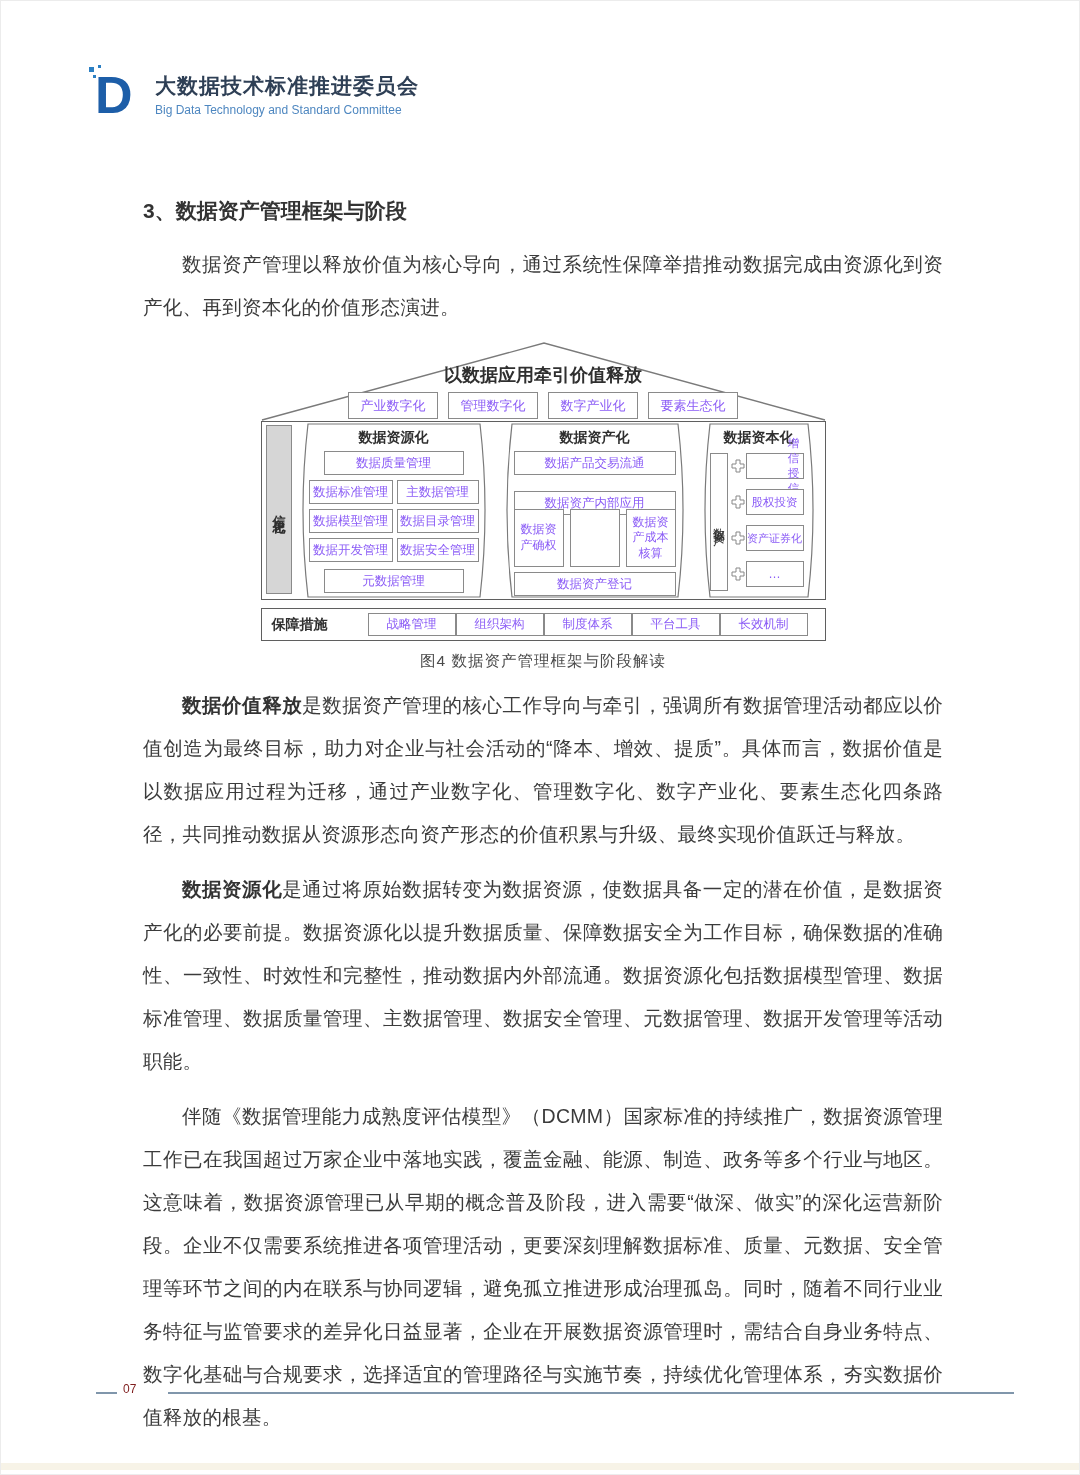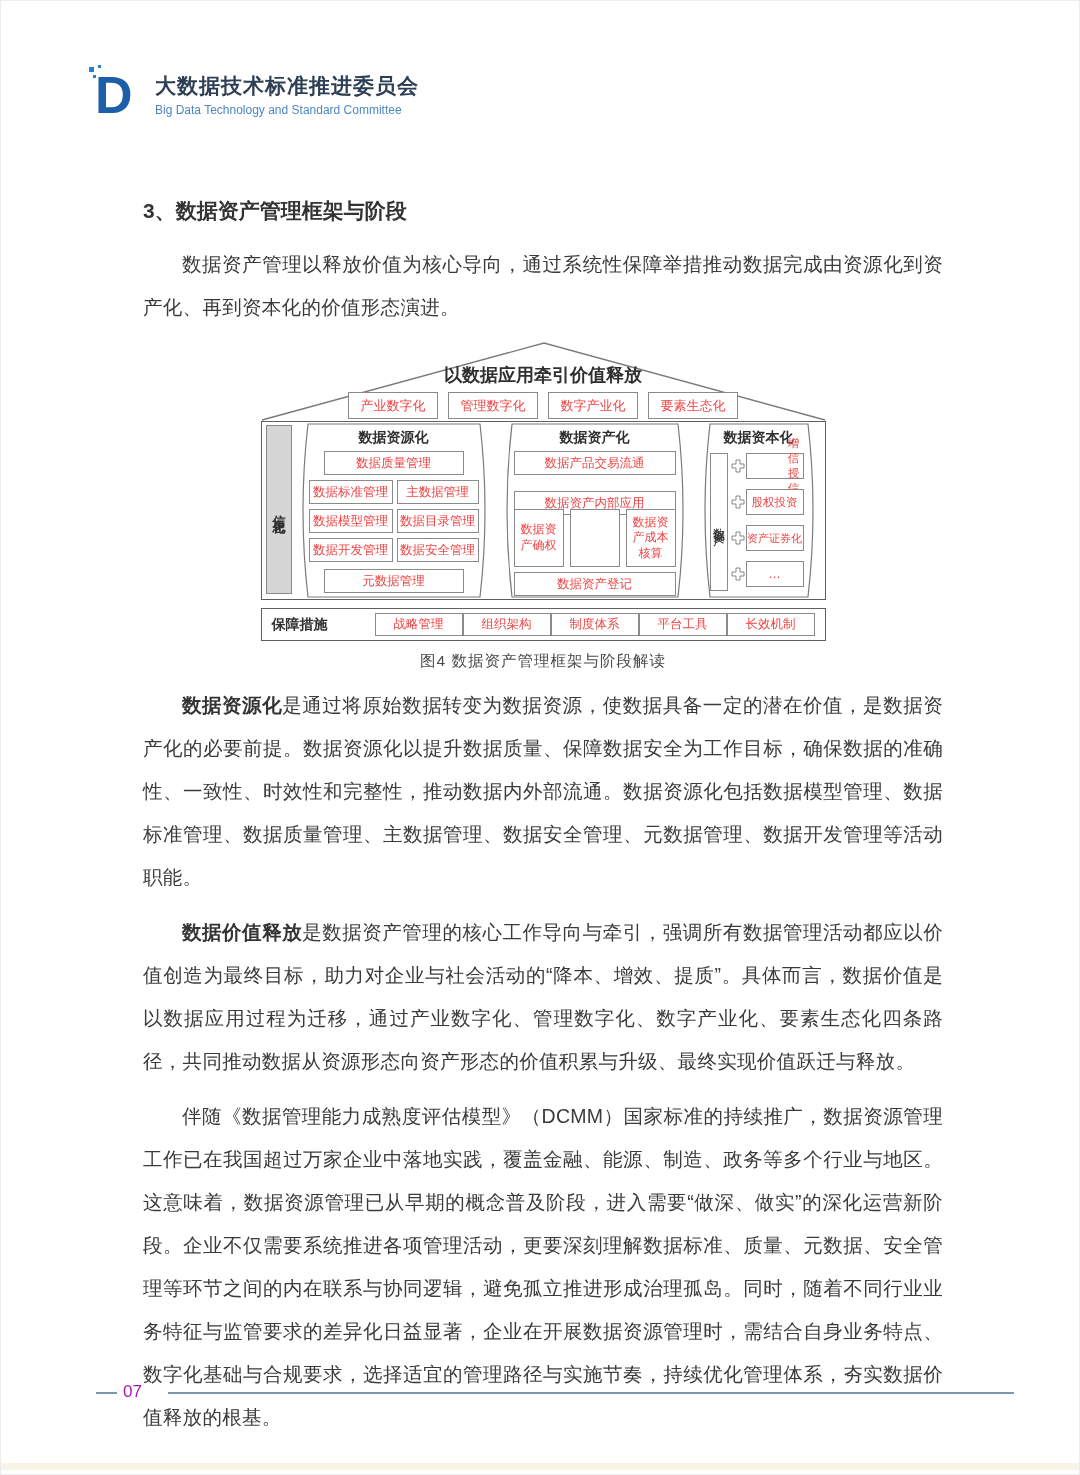--- a/index.html
+++ b/index.html
@@ -30,21 +30,21 @@
           letter-spacing:0.3px; margin-bottom:12px; color:#3b3b3b; }
   .para b { font-weight:bold; color:#333; }
 
   
   .fig-wrap { width:565px; margin:8px auto 12px auto; }
   .fig { position:relative; width:565px; height:300px; font-family:"Liberation Sans", sans-serif; color:#333; }
   .roof-svg { position:absolute; left:0; top:0; }
   .roof-title { position:absolute; top:22px; left:0; width:565px; text-align:center;
                 font-size:18px; font-weight:bold; color:#2f2f2f; }
   .roof-row { position:absolute; top:51px; left:0; width:565px; display:flex; justify-content:center; gap:10px; }
-  .fig-box { border:1px solid #8a8a8a; background:#fff; font-size:12.5px; color:#ef4444;
+  .fig-box { border:1px solid #8a8a8a; background:#fff; font-size:12.5px; color:#8b5cf6;
              display:flex; align-items:center; justify-content:center; text-align:center; }
   .roof-row .fig-box { width:90px; height:27px; font-size:13px; }
 
   .fig-body { position:absolute; top:80px; left:0; width:565px; height:179px; border:1.5px solid #5f5f5f; background:#fff; }
   .info-bar { position:absolute; left:4px; top:3px; width:26px; height:169px; background:#d6d6d6;
               border:1px solid #8a8a8a; display:flex; align-items:center; justify-content:center; }
   .vtext { writing-mode:vertical-rl; text-orientation:upright; font-weight:bold; font-size:13px;
            letter-spacing:3px; color:#2f2f2f; }
   .panel { position:absolute; top:1px; height:175px; }
   .panel-svg { position:absolute; left:0; top:0; }
@@ -55,29 +55,29 @@
   .p3 { left:436px; width:122px; }
   .abs { position:absolute; }
   .cell-2line { font-size:12px; line-height:1.3; padding:2px; }
   .plus-icon { position:absolute; width:14px; height:14px; }
   .vbox { border:1px solid #8a8a8a; background:#fff; display:flex; align-items:center; justify-content:center; }
   .vbox .vtext { font-weight:normal; font-size:12px; letter-spacing:2px; }
 
   .support-bar { position:absolute; top:267px; left:0; width:565px; height:33px; border:1.5px solid #5f5f5f;
                  background:#fff; display:flex; align-items:center; }
   .support-label { font-size:14px; font-weight:bold; color:#2f2f2f; margin-left:10px; white-space:nowrap; }
-  .support-boxes { flex:1; display:flex; justify-content:flex-end; margin:0 10px 0 20px; }
+  .support-boxes { flex:1; display:flex; justify-content:flex-start; margin:0 10px 0 40px; }
   .support-boxes .fig-box { width:88px; height:23px; }
 
   .fig-caption { text-align:center; font-size:15.5px; color:#4a4a4a; margin-top:10px; letter-spacing:1px; }
 
   
   .footer { position:absolute; left:0; top:1378px; width:1080px; height:30px; }
   .footer-dash { position:absolute; left:95px; top:13px; width:21px; height:2px; background:#8096ab; }
-  .footer-num { position:absolute; left:122px; top:3px; font-size:17px; color:#a21caf; }
+  .footer-num { position:absolute; left:122px; top:3px; font-size:12px; color:#7f1d1d; }
   .footer-line { position:absolute; left:167px; top:13px; width:846px; height:2px; background:#8096ab; }
 </style>
 </head>
 <body>
 
 <div class="page">
 
   <div class="logo">
     <div class="logo-d-wrap">
       <span class="dot dot1"></span>
@@ -179,23 +179,23 @@
             <div class="fig-box">制度体系</div>
             <div class="fig-box">平台工具</div>
             <div class="fig-box">长效机制</div>
           </div>
         </div>
       </div>
 
       <div class="fig-caption">图4 数据资产管理框架与阶段解读</div>
     </div>
 
+    <p class="para"><b>数据价值释放</b><span>是数据资产管理的核心工作导向与牵引，强调所有数据管理活动都应以价值创造为最终目标，助力对企业与社会活动的“降本、增效、提质”。具体而言，数据价值是以数据应用过程为迁移，通过产业数字化、管理数字化、数字产业化、要素生态化四条路径，共同推动数据从资源形态向资产形态的价值积累与升级、最终实现价值跃迁与释放。</span></p>
+
     <p class="para"><b>数据资源化</b><span>是通过将原始数据转变为数据资源，使数据具备一定的潜在价值，是数据资产化的必要前提。数据资源化以提升数据质量、保障数据安全为工作目标，确保数据的准确性、一致性、时效性和完整性，推动数据内外部流通。数据资源化包括数据模型管理、数据标准管理、数据质量管理、主数据管理、数据安全管理、元数据管理、数据开发管理等活动职能。</span></p>
-
-    <p class="para"><b>数据价值释放</b><span>是数据资产管理的核心工作导向与牵引，强调所有数据管理活动都应以价值创造为最终目标，助力对企业与社会活动的“降本、增效、提质”。具体而言，数据价值是以数据应用过程为迁移，通过产业数字化、管理数字化、数字产业化、要素生态化四条路径，共同推动数据从资源形态向资产形态的价值积累与升级、最终实现价值跃迁与释放。</span></p>
 
     <p class="para"><b></b><span>伴随《数据管理能力成熟度评估模型》（DCMM）国家标准的持续推广，数据资源管理工作已在我国超过万家企业中落地实践，覆盖金融、能源、制造、政务等多个行业与地区。这意味着，数据资源管理已从早期的概念普及阶段，进入需要“做深、做实”的深化运营新阶段。企业不仅需要系统推进各项管理活动，更要深刻理解数据标准、质量、元数据、安全管理等环节之间的内在联系与协同逻辑，避免孤立推进形成治理孤岛。同时，随着不同行业业务特征与监管要求的差异化日益显著，企业在开展数据资源管理时，需结合自身业务特点、数字化基础与合规要求，选择适宜的管理路径与实施节奏，持续优化管理体系，夯实数据价值释放的根基。</span></p>
   </div>
 
   <div class="footer">
     <span class="footer-dash"></span>
     <span class="footer-num">07</span>
     <span class="footer-line"></span>
   </div>
 

